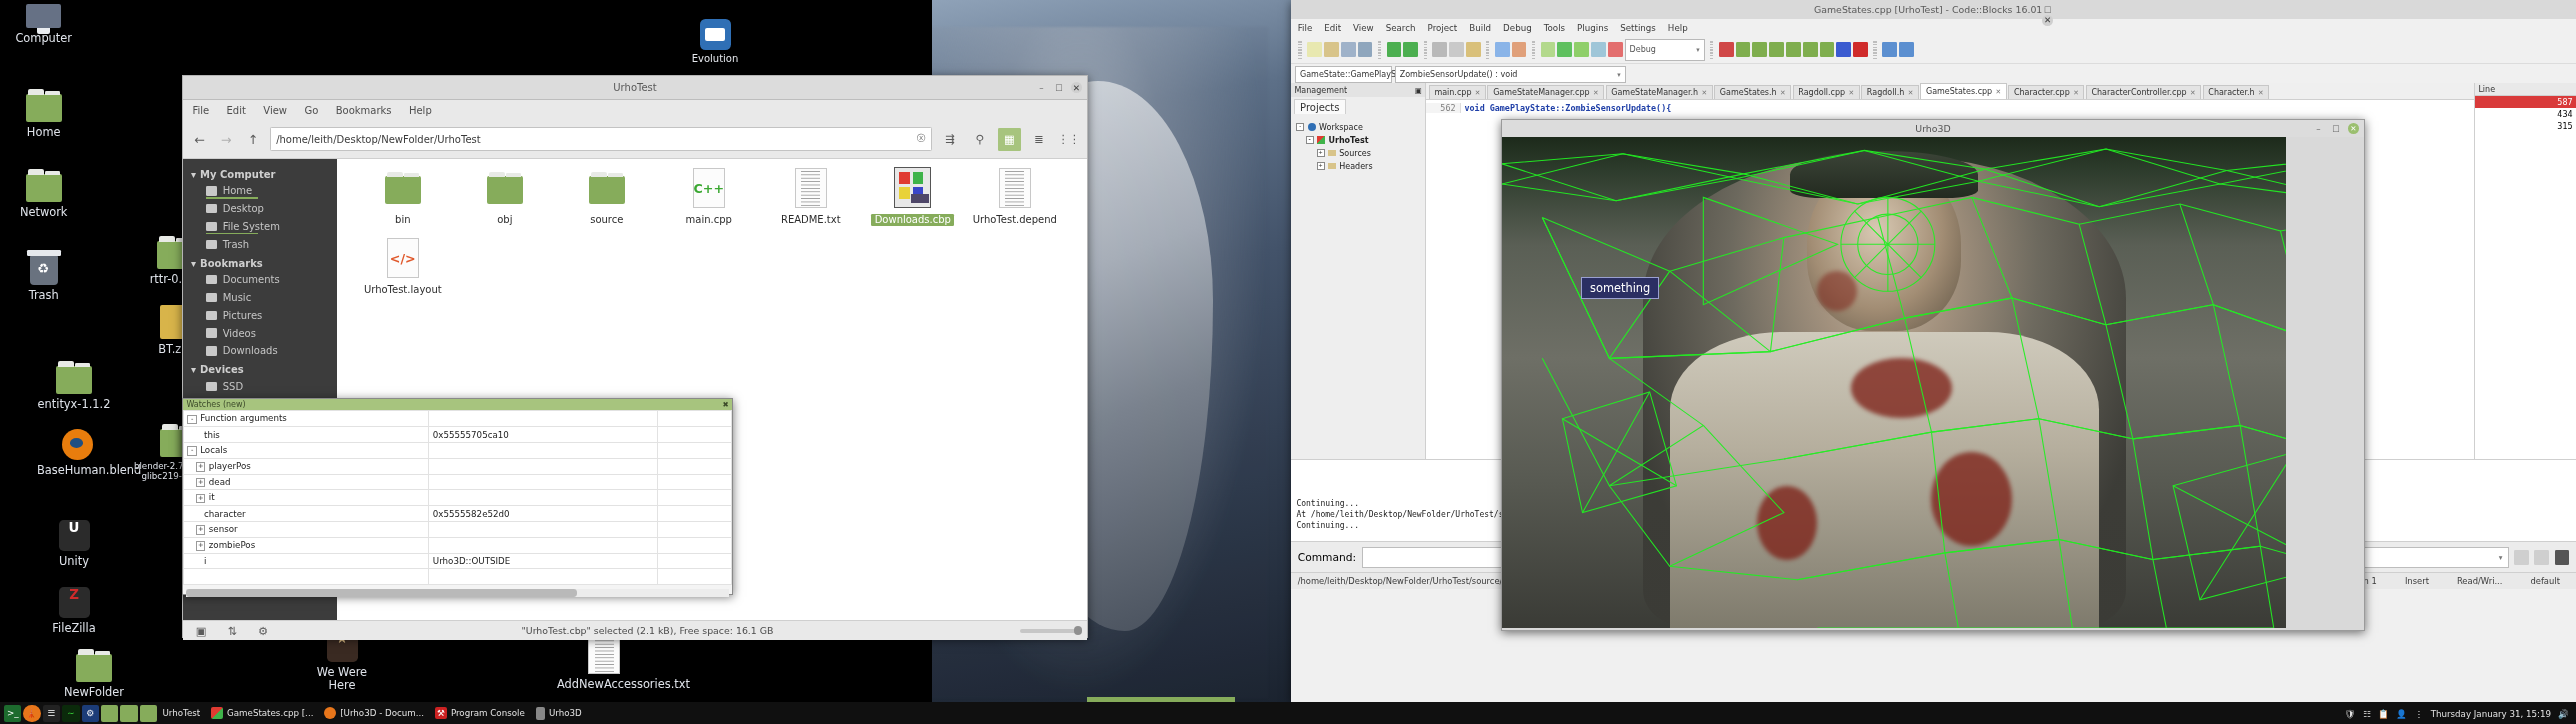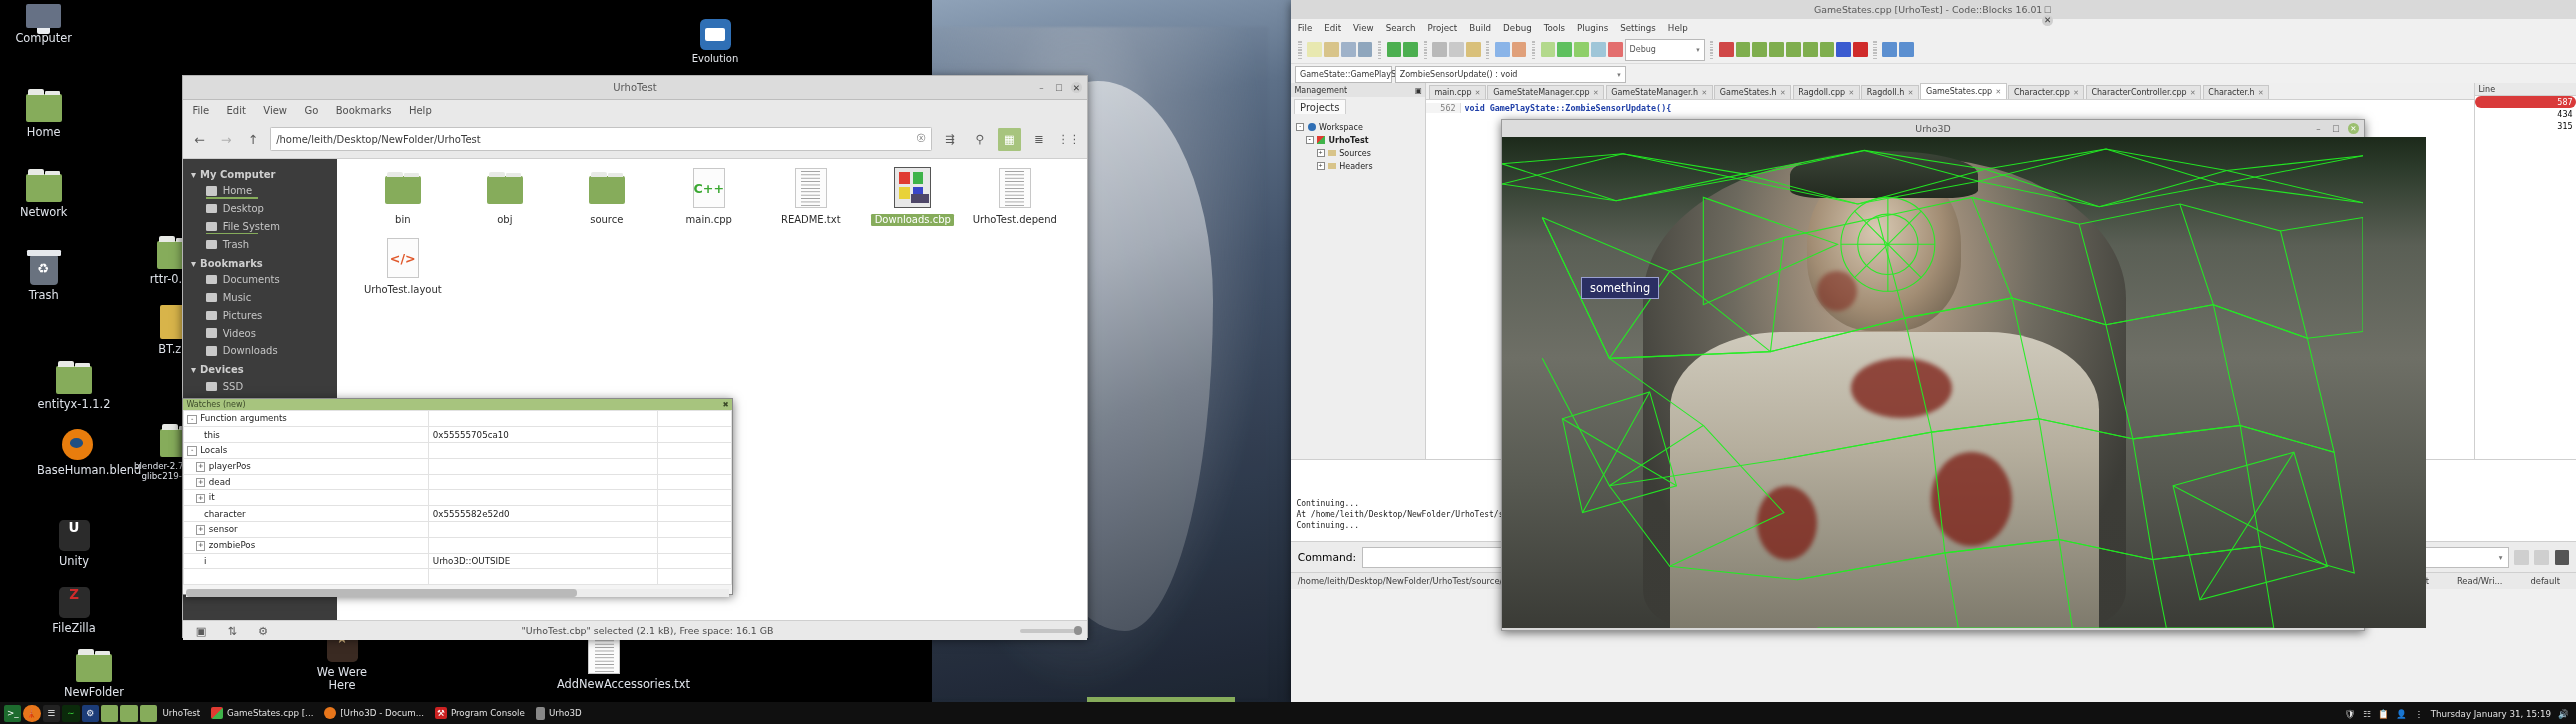--- a/index.html
+++ b/index.html
@@ -140,21 +140,21 @@
   .cmdinput .cv{margin-left:auto;font-size:7.4px;color:#777;}
   #cb .cbstatus{height:16px;background:#e9e9e9;border-top:0.7px solid #cfcfcf;display:flex;align-items:center;
     font-size:8.4px;color:#3a3a3a;padding:0 6.7px;}
   #cb .cbstatus .sp{margin-left:auto;display:flex;gap:28px;padding-right:9.4px;}
 
   
   #urho{left:1501px;top:119px;width:862px;height:510px;background:#d9d9d9;border:0.7px solid #9a9a9a;}
   #urho .utitle{height:17.4px;background:#dcdcdc;display:flex;align-items:center;justify-content:center;font-size:9.4px;color:#555;position:relative;}
   #urho .utitle .ub{position:absolute;right:5.4px;display:flex;gap:6.7px;align-items:center;}
   #urho .uclose{width:10.7px;height:10.7px;border-radius:50%;background:#9bbf6f;color:#fff;font-size:7.4px;display:flex;align-items:center;justify-content:center;}
-  #uview{position:relative;width:924px;height:491px;overflow:hidden;
+  #uview{position:relative;width:784px;height:491px;overflow:hidden;
     background:linear-gradient(180deg,#1d2a1b 0%,#2b3a2a 6%,#5a5f55 22%,#6e6f66 45%,#585a52 70%,#3a3b36 100%);}
   .zbody{position:absolute;left:141px;top:20px;width:483px;height:471px;
     background:radial-gradient(ellipse at 50% 22%, #c7b9a6 0%, #a5937f 20%, #6e6a5f 45%, #3b3b36 80%);
     border-radius:45% 45% 10% 10%/30% 30% 8% 8%;opacity:.96;}
   .zhead{position:absolute;left:305px;top:25.5px;width:154px;height:168px;border-radius:48% 48% 42% 42%;
     background:radial-gradient(ellipse at 45% 40%,#d8c9b3,#a28d74 55%,#5d5344 100%);}
   .zcap{position:absolute;left:288px;top:13.4px;width:188px;height:47px;border-radius:60% 60% 20% 20%;
     background:linear-gradient(180deg,#3b4437,#232a20);}
   .zshirt{position:absolute;left:168px;top:195px;width:429px;height:297px;
     background:linear-gradient(180deg,#cfcabc 0%,#b5ae9d 40%,#7e7a6c 100%);border-radius:26% 26% 0 0;}
@@ -626,21 +626,21 @@
           </div>
       </div>
       <div class="codeline" style="margin-top:2.7px;">
         <span class="gutter">562</span>
         <span style="padding-left:4px;color:#1f3fa8;font-weight:bold;">void GamePlayState::ZombieSensorUpdate(){</span>
       </div>
     </div>
 
     <div class="rightpanel">
       <div class="rp-hdr">Line</div>
-      <div class="rp-row" style="background:#d93a3a;color:#fff;justify-content:flex-end;border-radius:6px;">587</div>
+      <div class="rp-row" style="background:#d93a3a;color:#fff;justify-content:flex-end;">587</div>
       <div class="rp-row" style="justify-content:flex-end;">434</div>
       <div class="rp-row" style="justify-content:flex-end;">315</div>
     </div>
   </div>
 
   <div class="logpane">
     <div style="height:39px;"></div>
     <div class="logline">Continuing...</div>
     <div class="logline">At /home/leith/Desktop/NewFolder/UrhoTest/source/GameStates.cpp:587</div>
     <div class="logline">Continuing...</div>

